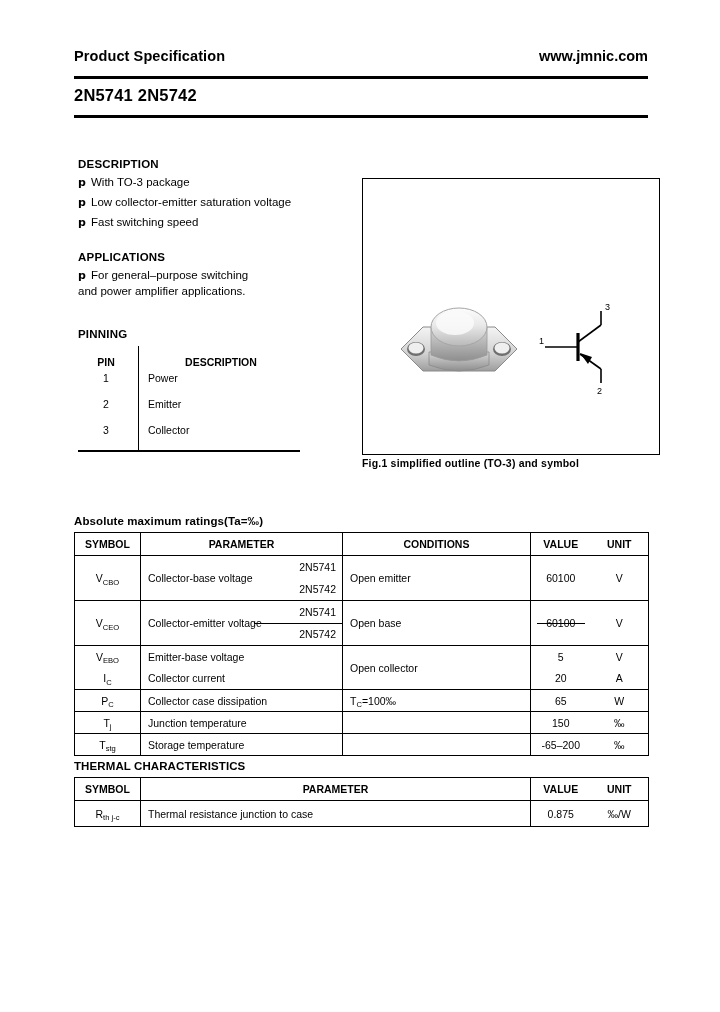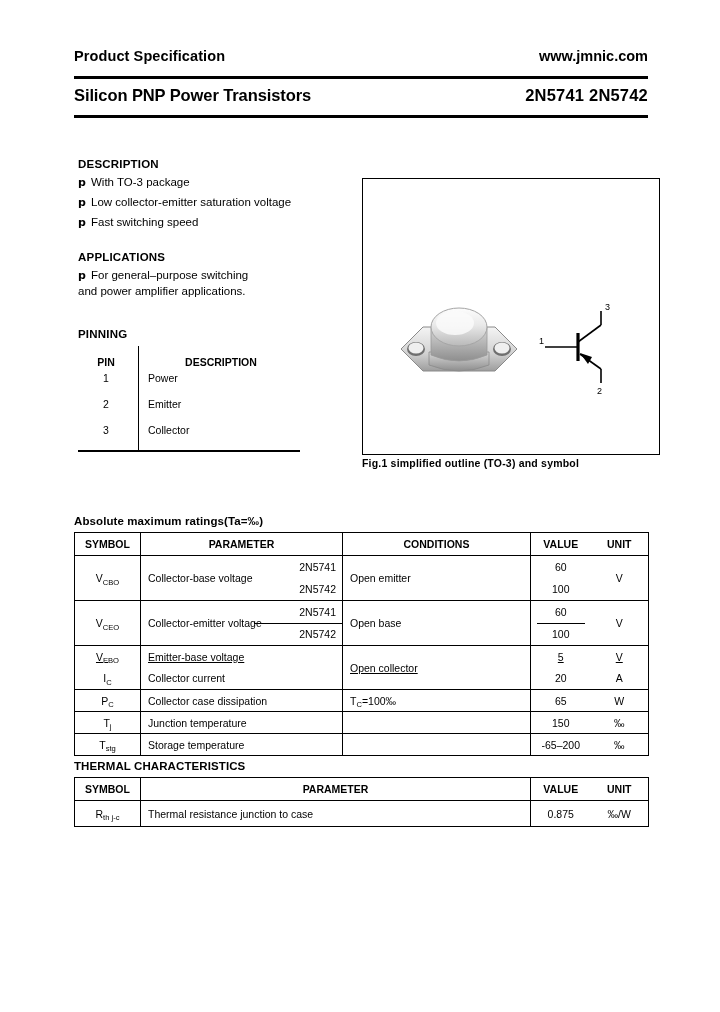--- a/index.html
+++ b/index.html
@@ -255,39 +255,39 @@
   .dev-col.ruled::after {
     content: "";
     position: absolute;
     left: -28px; right: -6px;
     top: 50%;
     height: 1px;
     background: #000;
   }
   .val-stack {
     display: flex;
-    flex-direction: column;
+    flex-direction: row;
     justify-content: center;
     height: 100%;
     text-align: center;
   }
   .val-stack > span { line-height: 22px; }
   .val-stack.ruled { position: relative; }
   .val-stack.ruled::after {
     content: "";
     position: absolute;
     left: 6px; right: 6px;
     top: 50%;
     height: 1px;
     background: #000;
   }
   .no-left { border-left: none !important; }
   .no-right { border-right: none !important; }
   .no-top { border-top: none !important; }
-  .no-bottom { border-bottom: none !important; text-decoration: underline; }
+  .no-bottom { border-bottom: none !important; }
 
   sub {
     font-size: 7.6px;
     vertical-align: baseline;
     position: relative;
     top: 2.5px;
   }
 
   
   .logo {
@@ -306,21 +306,20 @@
 <body>
 
 <div class="page">
 
   <div class="header-row">
     <span class="hdr-left">Product Specification</span>
     <span class="hdr-right">www.jmnic.com</span>
   </div>
   <div class="rule-top"></div>
   <div class="title-row">
-    <span class="title-left">Silicon PNP Power Transistors</span>
     <span class="title-right">2N5741 2N5742</span>
   </div>
   <div class="rule-bottom"></div>
 
   <div class="desc-block">
     <div class="sec-heading">DESCRIPTION</div>
     <div class="bullet-line">
       <span class="bullet-glyph">p</span>
       <span class="bullet-text">With TO-3 package</span>
     </div>

